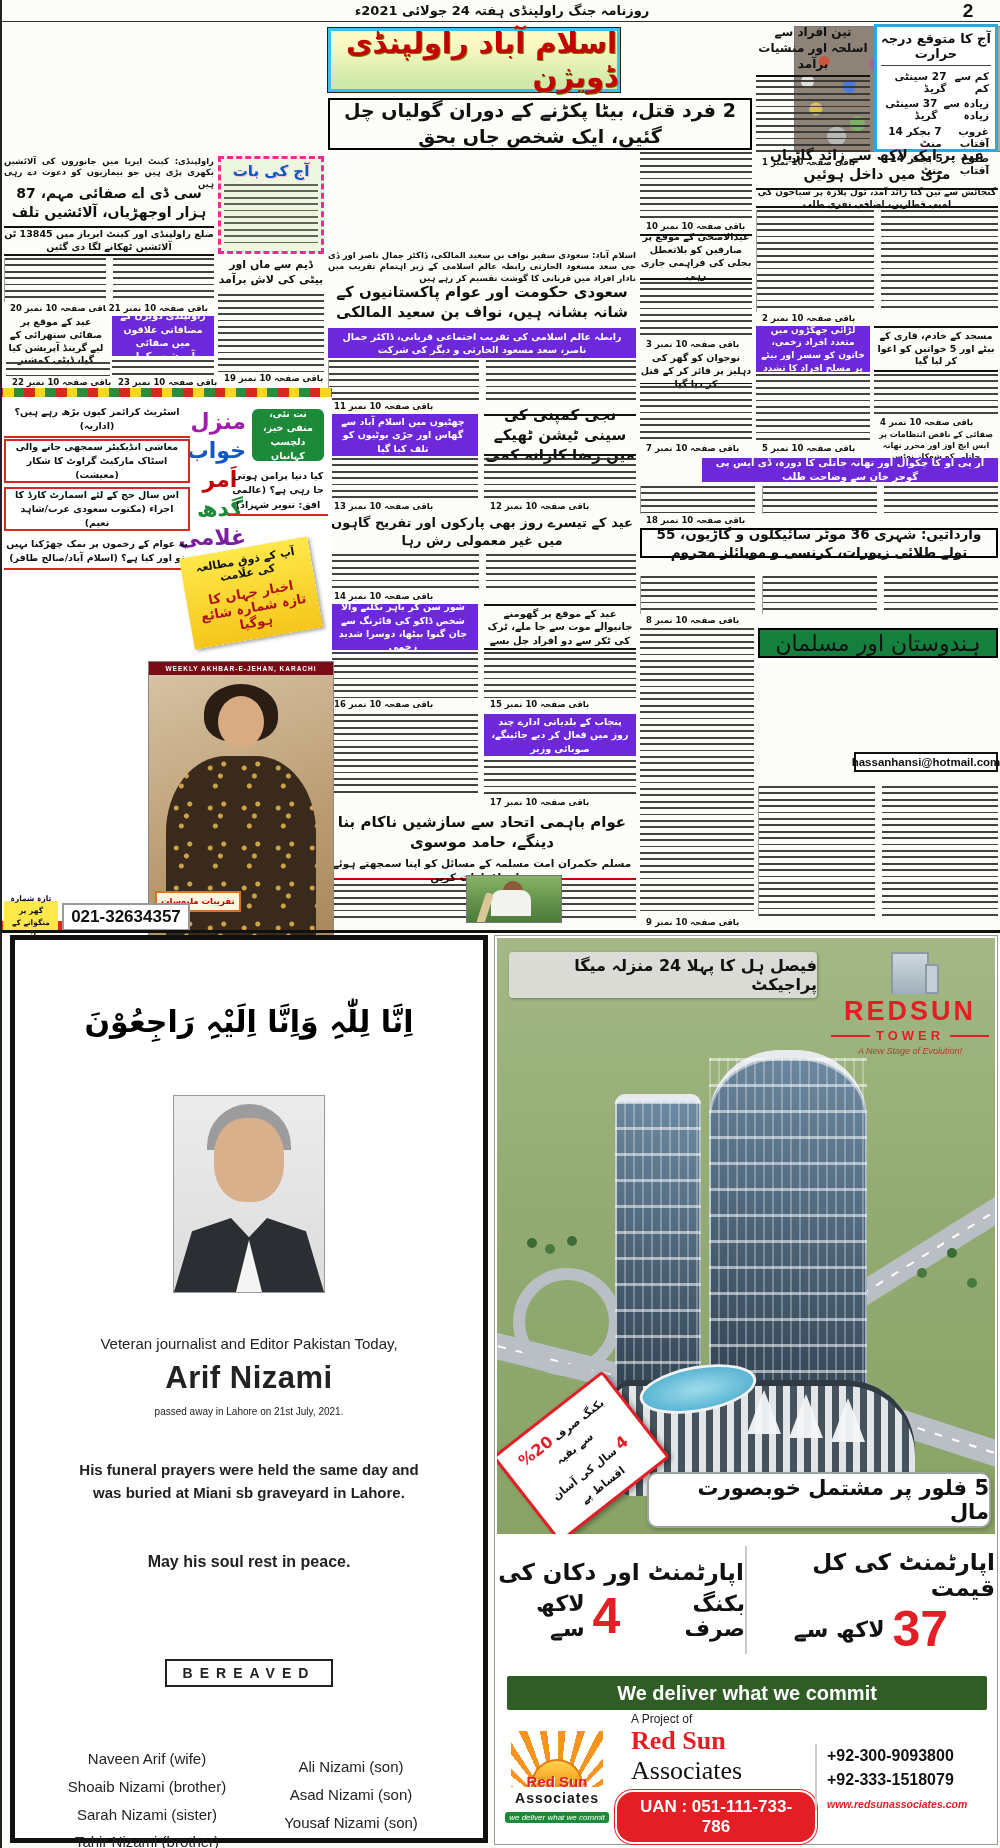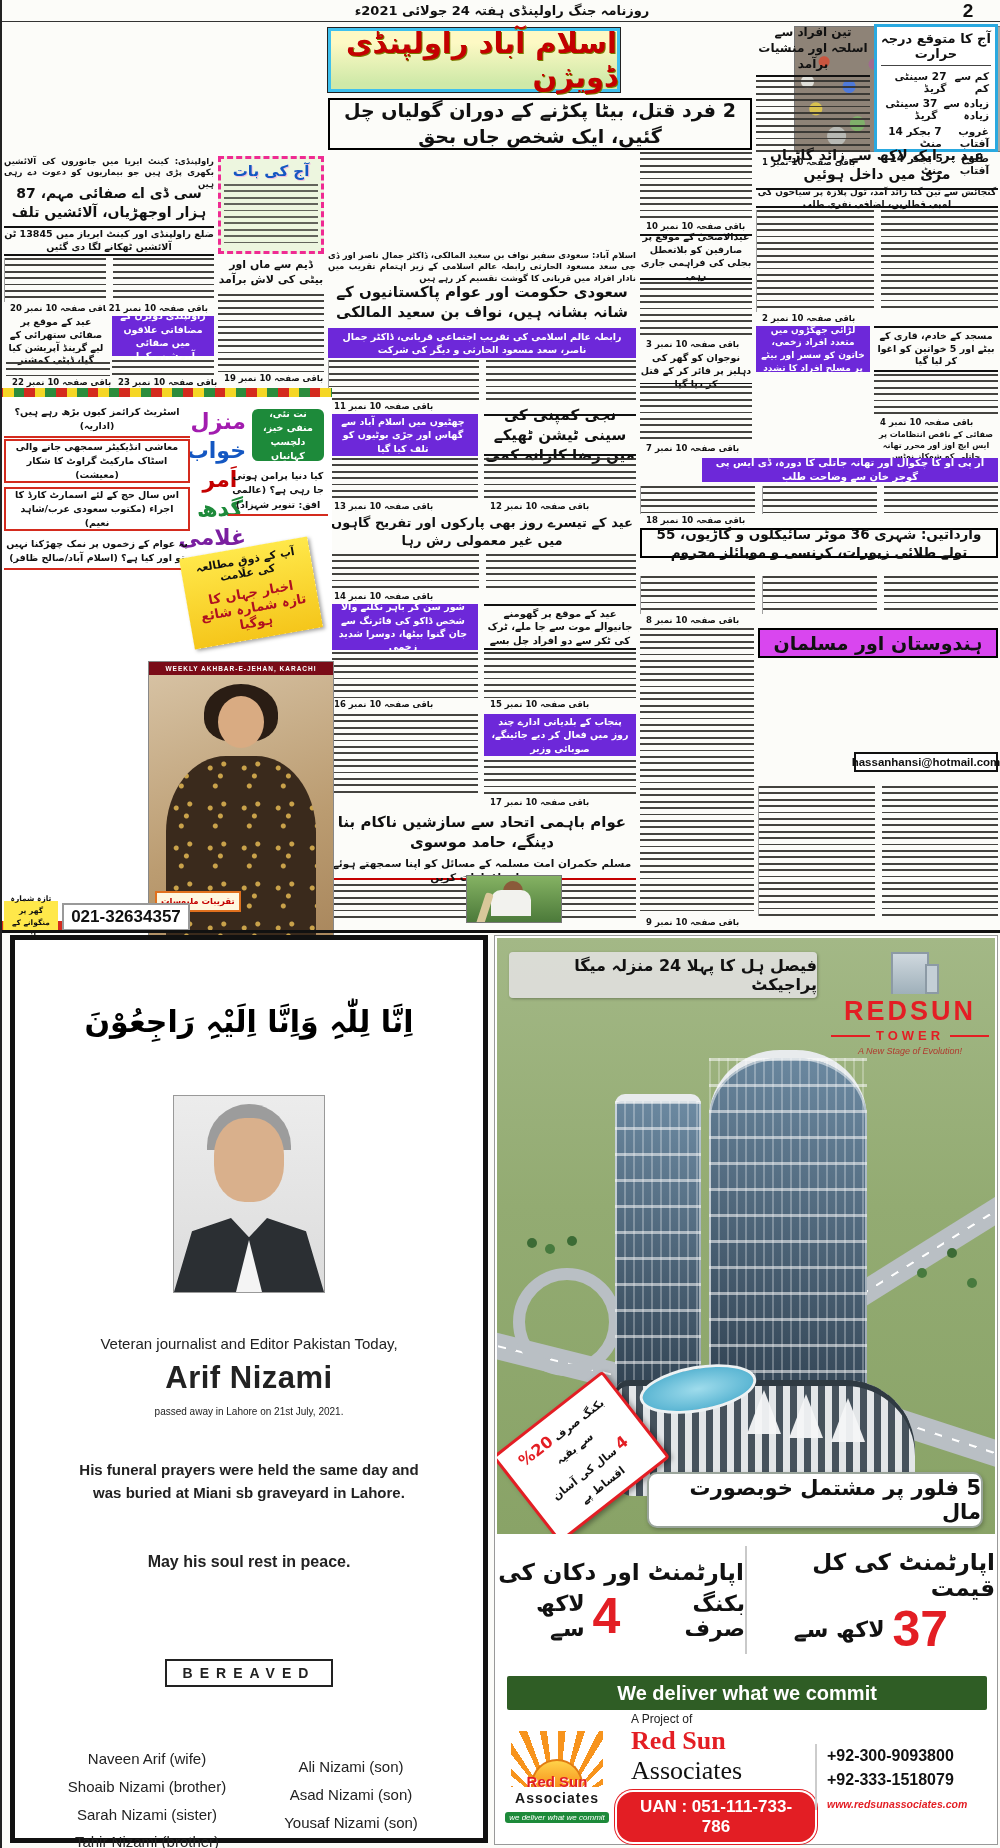--- a/index.html
+++ b/index.html
@@ -57,21 +57,21 @@
   .coversticker{position:absolute;left:6px;bottom:34px;background:#fff7df;border:2px solid #e0701d;color:#c40000;font-size:8.5px;font-weight:700;text-align:center;padding:2px 4px;line-height:1.5;}
   .zkicker{background:#1457c2;color:#fff;border-radius:12px;font-size:10px;font-weight:700;text-align:center;padding:2px 4px;}
   .zname{color:#7a1fa0;font-weight:700;font-size:21px;text-align:center;text-shadow:1px 1px 0 #ddd;}
   .zphoto{background:linear-gradient(#85b263,#4c7a3a);border:1px solid #777;position:relative;overflow:hidden;}
   .zphoto .torso{position:absolute;left:26%;top:30%;width:42%;height:58%;background:#f2f2ee;border-radius:10px 10px 0 0;}
   .zphoto .zhead{position:absolute;left:38%;top:10%;width:20px;height:20px;border-radius:50%;background:#8a5a3a;}
   .zphoto .bat{position:absolute;left:12%;top:34%;width:8px;height:52px;background:#d9c79a;transform:rotate(18deg);border-radius:3px;}
   .phonebox{border:2px solid #999;background:#fff;display:flex;align-items:center;justify-content:center;font-family:"Liberation Sans",sans-serif;direction:ltr;font-weight:700;font-size:17px;}
   .ynote{background:#ffe84a;font-size:7.5px;font-weight:700;text-align:center;display:flex;align-items:center;padding:2px;line-height:1.6;}
   
-  .secbox{border:2px solid #000;background:#d946ef;display:flex;align-items:center;justify-content:center;font-size:19px;font-weight:700;}
+  .secbox{border:2px solid #000;background:#15803d;display:flex;align-items:center;justify-content:center;font-size:22px;font-weight:400;}
   .emailbar{border:2px solid #111;background:#fff;display:flex;align-items:center;justify-content:center;font-family:"Liberation Sans",sans-serif;direction:ltr;font-weight:700;font-size:11.5px;}
   
   .obit{border:5px solid #111;background:#fff;direction:ltr;font-family:"Liberation Sans",sans-serif;text-align:center;color:#222;}
   .obit .verse{font-family:"DejaVu Sans",sans-serif;direction:rtl;font-size:30px;font-weight:700;color:#000;}
   .portrait{position:relative;overflow:hidden;border:1px solid #999;background:linear-gradient(#ececec,#dcdcdc);}
   .portrait .phair{position:absolute;top:8px;left:50%;transform:translateX(-50%);width:84px;height:46px;border-radius:46px 46px 0 0;background:#9c9c9c;}
   .portrait .pface{position:absolute;top:22px;left:50%;transform:translateX(-50%);width:70px;height:84px;border-radius:44%;background:#d9b08c;}
   .portrait .psuit{position:absolute;bottom:0;left:50%;transform:translateX(-50%);width:100%;height:74px;background:#2b2f33;clip-path:polygon(0 100%,12% 18%,38% 0,50% 26%,62% 0,88% 18%,100% 100%);}
   .portrait .pshirt{position:absolute;bottom:0;left:50%;transform:translateX(-50%);width:26px;height:52px;background:#f4f4f4;clip-path:polygon(50% 0,100% 100%,0 100%);}
   .bereaved{display:inline-block;border:2px solid #222;padding:4px 16px;font-weight:700;letter-spacing:7px;font-size:14px;}
@@ -274,20 +274,24 @@
   </div>
 
   <div class="ab hl" style="left:754px;top:146px;width:242px;height:40px;font-size:14px;">عید پر ایک لاکھ سے زائد گاڑیاں مری میں داخل ہوئیں</div>
   <div class="ab hl hrule" style="left:754px;top:188px;width:242px;height:20px;font-size:9px;">گنجائش سے تین گنا زائد آمد، ٹول پلازہ پر سیاحوں کی لمبی قطاریں، اضافی نفری طلب</div>
   <div class="bodyc ab" style="left:754px;top:210px;width:242px;height:112px;">
     <div class="sim"></div>
     <div class="sim"></div>
     <div class="cont">باقی صفحہ 10 نمبر 2</div>
   </div>
   <div class="ab hbox" style="left:754px;top:326px;width:114px;height:46px;font-size:9px;">لڑائی جھگڑوں میں متعدد افراد زخمی، خاتون کو سسر اور بیٹے پر مسلح افراد کا تشدد</div>
+  <div class="bodyc ab" style="left:754px;top:374px;width:114px;height:78px;">
+    <div class="sim"></div>
+    <div class="cont">باقی صفحہ 10 نمبر 5</div>
+  </div>
   <div class="ab hl hrule" style="left:872px;top:326px;width:124px;height:46px;font-size:9.5px;">مسجد کے خادم، قاری کے بیٹے اور 5 خواتین کو اغوا کر لیا گیا</div>
   <div class="bodyc ab" style="left:872px;top:374px;width:124px;height:52px;">
     <div class="sim"></div>
     <div class="cont">باقی صفحہ 10 نمبر 4</div>
   </div>
   <div class="ab hl" style="left:872px;top:430px;width:124px;height:26px;font-size:8px;">صفائی کے ناقص انتظامات پر ایس ایچ اوز اور محرر تھانہ جاتلی کو شوکاز نوٹس</div>
 
   <div class="ab hbox" style="left:700px;top:458px;width:296px;height:24px;font-size:10px;">آر پی او کا چکوال اور تھانہ جاتلی کا دورہ، ڈی ایس پی گوجر خان سے وضاحت طلب</div>
   <div class="bodyc ab" style="left:638px;top:486px;width:358px;height:38px;">
     <div class="sim"></div>
@@ -407,21 +411,21 @@
         <div class="rname">REDSUN</div>
         <div class="rtower">
             <span>TOWER</span>
           </div>
         <div class="rtag">A New Stage of Evolution!</div>
       </div>
       <div class="sticker" style="left:14px;top:464px;width:118px;">
         <div><span>بکنگ صرف</span> <span class="pct">20%</span> <span>سے بقیہ</span></div>
         <div><span class="pct">4</span> <span>سال کی آسان اقساط پے</span></div>
       </div>
-      <div class="mallbox" style="left:150px;top:534px;width:332px;height:52px;">5 فلور پر مشتمل خوبصورت مال</div>
+      <div class="mallbox" style="left:150px;top:534px;width:332px;height:52px;padding-left:8px;">5 فلور پر مشتمل خوبصورت مال</div>
     </div>
     <div class="pricerow" style="position:absolute;left:2px;top:600px;width:498px;height:128px;">
       <div class="pricecell">
         <div class="lab">اپارٹمنٹ کی کل قیمت</div>
         <div class="val">
             <span class="bignum">37</span>
             <span>لاکھ سے</span>
           </div>
       </div>
       <div class="vdiv"></div>

